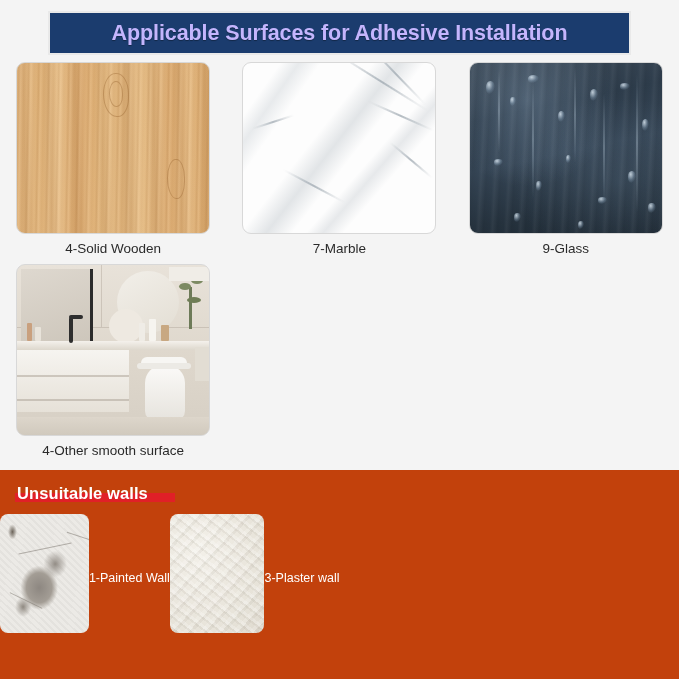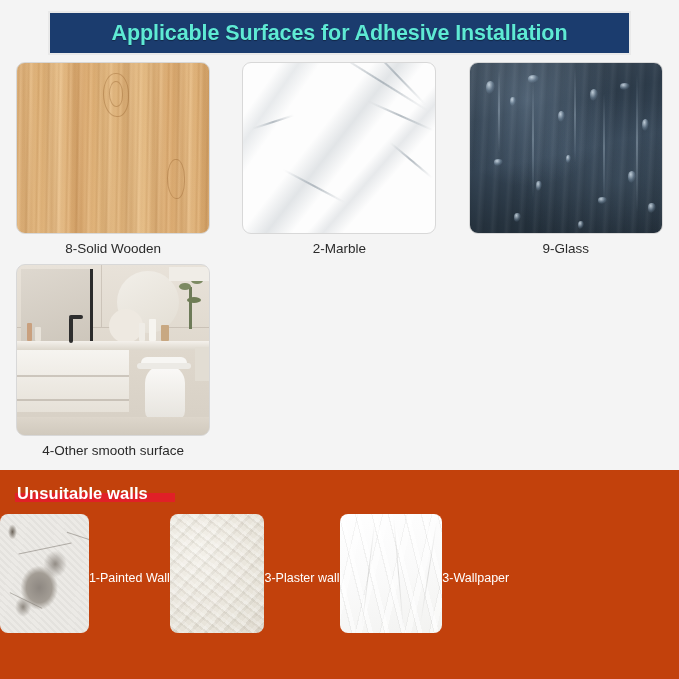--- a/index.html
+++ b/index.html
@@ -29,21 +29,21 @@
     top: 11px;
     width: 583px;
     height: 44px;
     background: #1b3c6e;
     border: 2px solid #e9e9e9;
     display: flex;
     align-items: center;
     justify-content: center;
   }
   .header-title {
-    color: #5eead4;
+    color: #c4b5fd;
     font-size: 21.5px;
     font-weight: bold;
     letter-spacing: -0.1px;
     white-space: nowrap;
     text-shadow: 0 1px 1px rgba(0,0,0,0.35);
   }
 
   
   .surface-grid {
     position: absolute;
@@ -301,33 +301,33 @@
 
   <div class="surface-grid">
 
 
     <div class="surface-cell">
       <div class="swatch sw-wood">
         <div class="knot" style="left:86px; top:10px; width:26px; height:44px;"></div>
         <div class="knot" style="left:92px; top:18px; width:14px; height:26px;"></div>
         <div class="knot" style="left:150px; top:96px; width:18px; height:40px;"></div>
       </div>
-      <div class="caption">8-Solid Wooden</div>
+      <div class="caption">4-Solid Wooden</div>
     </div>
 
     <div class="swatch-wrap surface-cell">
       <div class="swatch sw-marble">
         <div class="mvein" style="left:84px;  top:18px;  width:110px; transform:rotate(32deg)"></div>
         <div class="mvein" style="left:110px; top:10px;  width:86px;  transform:rotate(46deg)"></div>
         <div class="mvein" style="left:122px; top:52px;  width:72px;  transform:rotate(24deg)"></div>
         <div class="mvein" style="left:140px; top:96px;  width:56px;  transform:rotate(40deg)"></div>
         <div class="mvein" style="left:36px;  top:122px; width:70px;  transform:rotate(28deg)"></div>
         <div class="mvein" style="left:8px;   top:58px;  width:44px;  transform:rotate(-18deg)"></div>
       </div>
-      <div class="caption">2-Marble</div>
+      <div class="caption">7-Marble</div>
     </div>
 
 
     <div class="surface-cell">
       <div class="swatch sw-glass">
         <div class="streak" style="left:28px;  top:6px;   height:84px;"></div>
         <div class="streak" style="left:62px;  top:16px;  height:120px;"></div>
         <div class="streak" style="left:104px; top:4px;   height:96px;"></div>
         <div class="streak" style="left:133px; top:30px;  height:110px;"></div>
         <div class="streak" style="left:166px; top:10px;  height:140px;"></div>
@@ -414,24 +414,15 @@
       </div>
       <div class="us-caption">1-Painted Wall</div>
     </div>
 
     <div class="unsuitable-cell">
       <div class="usw sw-plaster"></div>
       <div class="us-caption">3-Plaster wall</div>
     </div>
 
 
-    <div class="unsuitable-cell">
-      <div class="usw sw-wallpaper">
-        <div class="wrinkle" style="left:28px;top:6px;height:106px;transform:rotate(7deg)"></div>
-        <div class="wrinkle" style="left:58px;top:2px;height:114px;transform:rotate(-5deg)"></div>
-        <div class="wrinkle" style="left:88px;top:8px;height:102px;transform:rotate(9deg)"></div>
-        <div class="wrinkle" style="left:116px;top:4px;height:110px;transform:rotate(-6deg)"></div>
-      </div>
-      <div class="us-caption">3-Wallpaper</div>
-    </div>
 
   </div>
 </div>
 
 </body></html>

